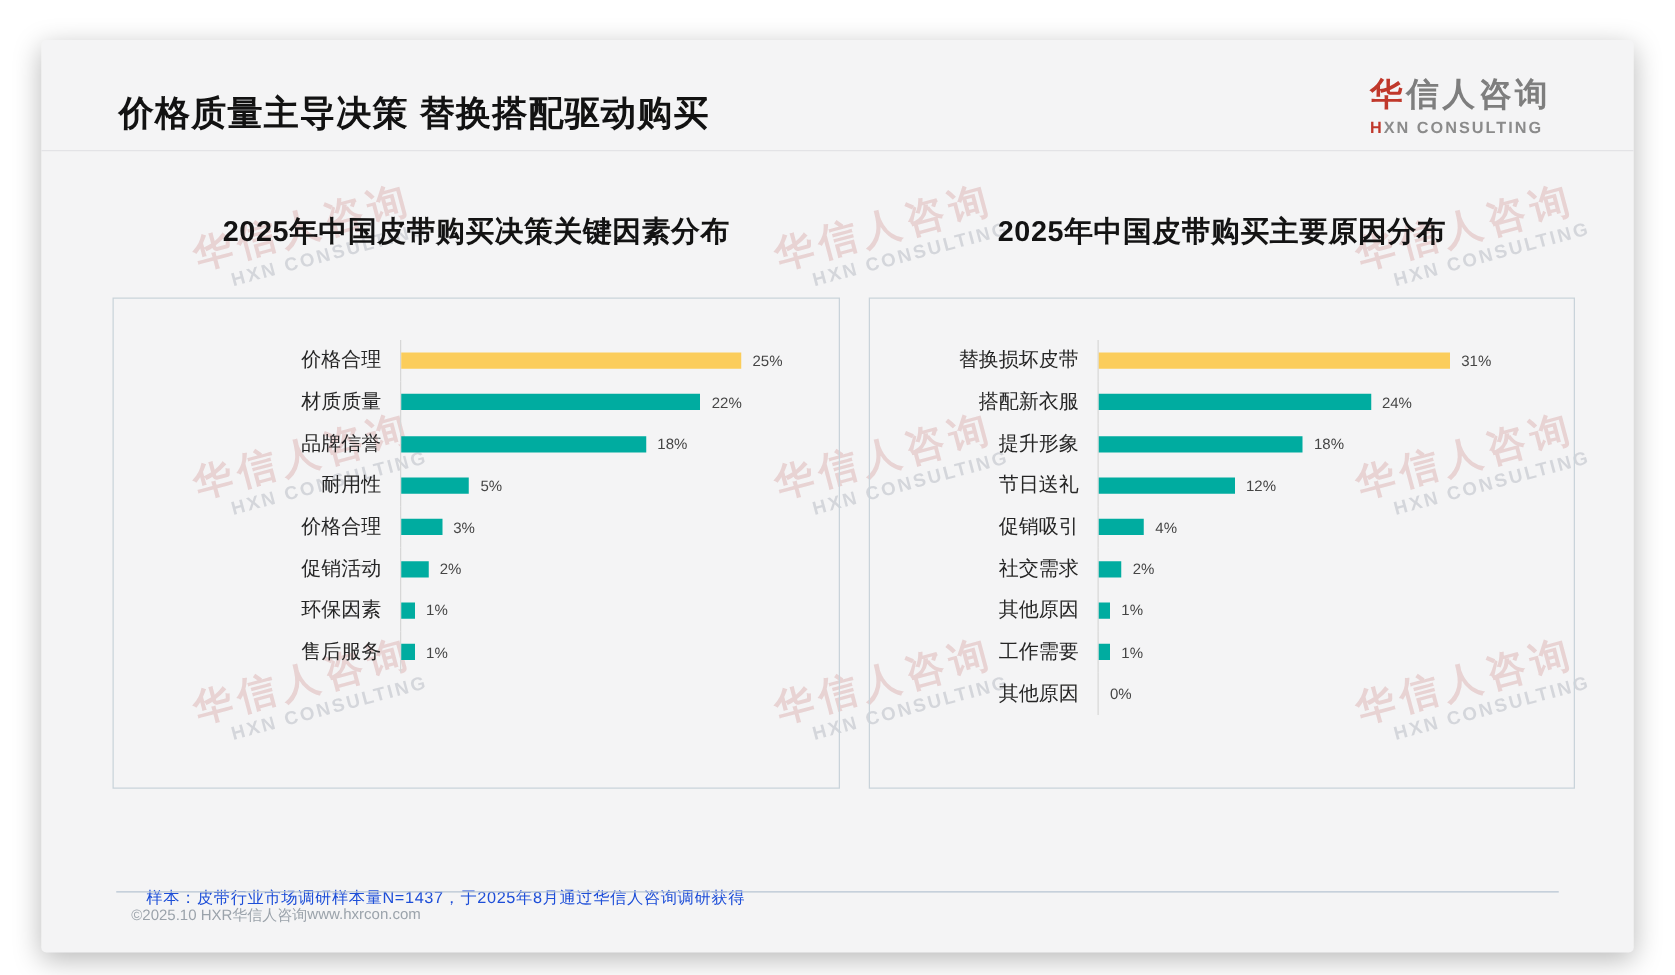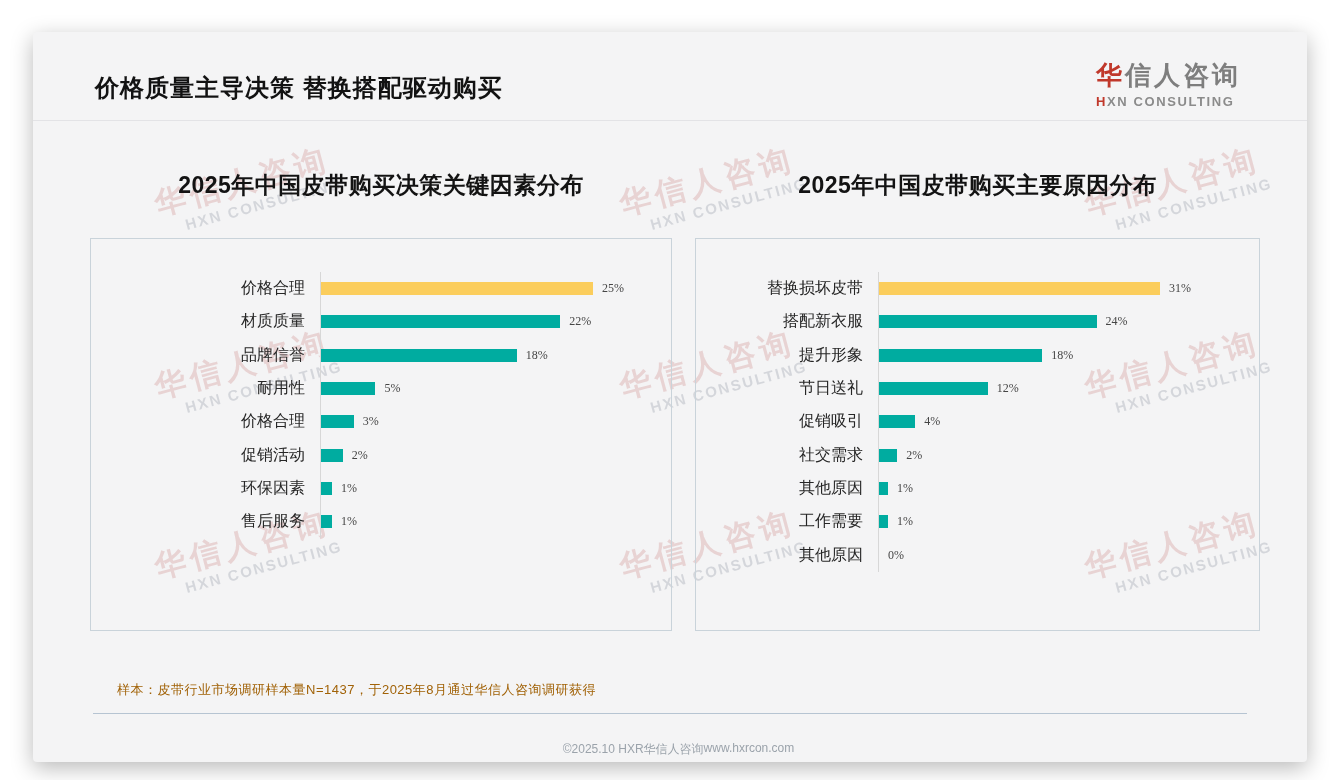--- a/index.html
+++ b/index.html
@@ -9,46 +9,46 @@
            background:#f4f4f5; border-radius:4px; box-shadow:0 6px 22px rgba(0,0,0,0.28); overflow:hidden; }
 
   
   .wm-layer { position:absolute; inset:0; z-index:1; pointer-events:none; }
   .watermark { position:absolute; transform:rotate(-15deg); transform-origin:left top; white-space:nowrap; }
   .wm-zh { font-size:31px; font-weight:bold; letter-spacing:5px; color:rgba(196,116,116,0.26); }
   .wm-en { font-size:15px; font-weight:bold; letter-spacing:2px; color:rgba(140,146,158,0.30); margin:-3px 0 0 24px; }
 
   .content { position:absolute; inset:0; z-index:2; }
 
-  .page-title { position:absolute; left:62px; top:40px; font-size:24px; font-weight:bold; color:#121212; letter-spacing:1px; }
+  .page-title { position:absolute; left:62px; top:40px; font-size:28px; font-weight:bold; color:#121212; letter-spacing:1px; }
 
   .logo { position:absolute; right:66px; top:26px; }
   .logo-zh { font-size:26px; font-weight:bold; color:#7e7e7e; letter-spacing:3px; }
   .logo-zh .accent { color:#c0382b; }
   .logo-en { font-size:13px; font-weight:bold; color:#8b8b8b; letter-spacing:1.6px; margin-top:1px; }
   .logo-en .accent { color:#c0382b; }
 
   .title-divider { position:absolute; left:0; right:0; top:88px; height:1px; background:#e3e3e6; }
 
   .charts { position:absolute; left:57px; right:47px; top:138px; display:flex; gap:23px; }
   .chart-section { display:flex; flex-direction:column; }
   .chart-section.left  { width:582px; }
   .chart-section.right { width:565px; }
   .chart-title { font-size:23px; font-weight:bold; color:#131313; text-align:center; margin-bottom:37px; letter-spacing:0.5px; }
-  .chart-card { height:393px; border:1px solid #c9d3da; background:transparent; padding-top:33px;font-family:Liberation Serif, serif; }
+  .chart-card { height:393px; border:1px solid #c9d3da; background:transparent; padding-top:33px; }
 
   .row { display:flex; align-items:center; height:33.3px; }
   .row-label { flex:0 0 var(--labelw); text-align:right; padding-right:15px; font-size:16px; color:#262626; }
   .bar-area { flex:1; align-self:stretch; display:flex; align-items:center; border-left:1px solid #d7d7d7; }
   .bar { height:13px; }
   .bar-value { font-size:12px; color:#454545; margin-left:9px; }
 
-  .note { position:absolute; left:84px; top:649px; font-size:13px; color:#a16207; letter-spacing:0.5px; }
+  .note { position:absolute; left:84px; top:677px; font-size:13px; color:#1d4ed8; letter-spacing:0.5px; }
   .footer-divider { position:absolute; left:60px; right:60px; top:681px; height:1px; background:#b6c4d2; }
-  .footer { position:absolute; left:72px; right:55px; top:692px; display:flex; justify-content:center;margin-top:17px; }
+  .footer { position:absolute; left:72px; right:55px; top:692px; display:flex; justify-content:flex-start; }
   .footer span { font-size:12px; color:#9ba3ab; }
 </style>
 </head>
 <body>
 
 <div class="page">
   <div class="slide">
 
     <div class="wm-layer">
         <div class="watermark" style="left: 117px; top: 153px;">

